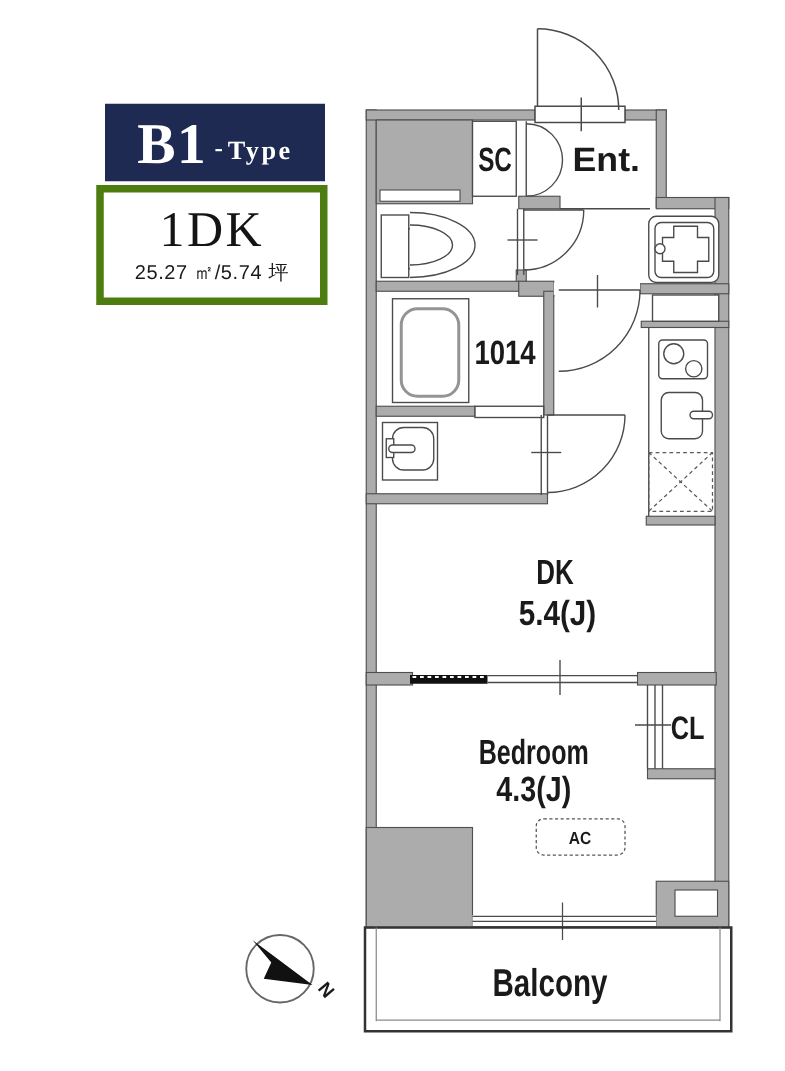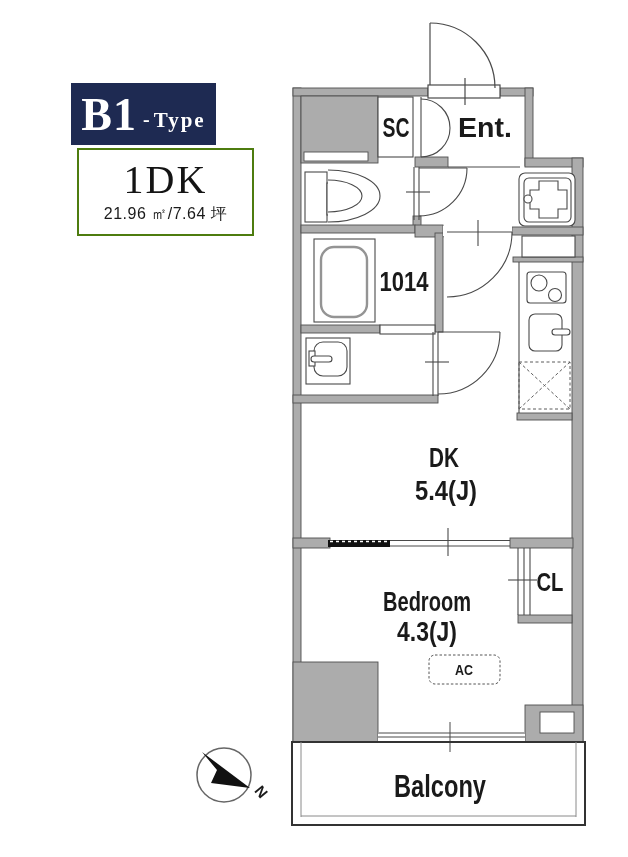--- a/index.html
+++ b/index.html
@@ -1,26 +1,26 @@
 <!DOCTYPE html>
 <html><head>
 <meta charset="utf-8">
 <style>
   html,body{margin:0;padding:0;background:#ffffff;}
   .canvas{position:relative;width:628px;height:857px;background:#fff;overflow:hidden;
           font-family:"Liberation Sans",sans-serif;}
   .plan-svg{position:absolute;left:0;top:0;}
-  .type-badge{position:absolute;left:71px;top:83px;width:145px;height:62px;
+  .type-badge{position:absolute;left:84px;top:83px;width:176px;height:62px;
               background:#1e2a52;color:#fff;display:flex;align-items:center;justify-content:center;
               font-family:"Liberation Serif","DejaVu Serif",serif;}
   .type-badge .b1{font-size:46px;font-weight:bold;letter-spacing:1px;}
   .type-badge .dash{font-size:20px;font-weight:bold;margin:10px 4px 0 6px;}
   .type-badge .type{font-size:21px;font-weight:bold;margin-top:12px;letter-spacing:2px;}
   .layout-box{position:absolute;left:77px;top:148px;width:173px;height:84px;
-              background:#fff;border:2px solid #4d7c0f;display:flex;flex-direction:column;
+              background:#fff;border:6px solid #4d7c0f;display:flex;flex-direction:column;
               align-items:center;justify-content:center;}
   .layout-box .ldk{font-family:"Liberation Serif","DejaVu Serif",serif;font-size:40px;
                    letter-spacing:2px;color:#141414;line-height:1.05;}
   .layout-box .area{font-size:16px;color:#1a1a1a;margin-top:3px;letter-spacing:0.5px;}
   .mirror-note{position:absolute;left:20px;top:251px;font-size:27px;color:#474747;letter-spacing:1px;}
   text{font-family:"Liberation Sans",sans-serif;font-weight:bold;fill:#1a1a1a;}
 </style>
 </head>
 <body>
 
@@ -186,17 +186,17 @@
 </svg>
 
   <div class="type-badge">
     <span class="b1">B1</span>
     <span class="dash">-</span>
     <span class="type">Type</span>
   </div>
 
   <div class="layout-box">
     <div class="ldk">1DK</div>
-    <div class="area">21.96 ㎡/7.64 坪</div>
+    <div class="area">25.27 ㎡/5.74 坪</div>
   </div>
 
 
 </div>
 
 </body></html>

